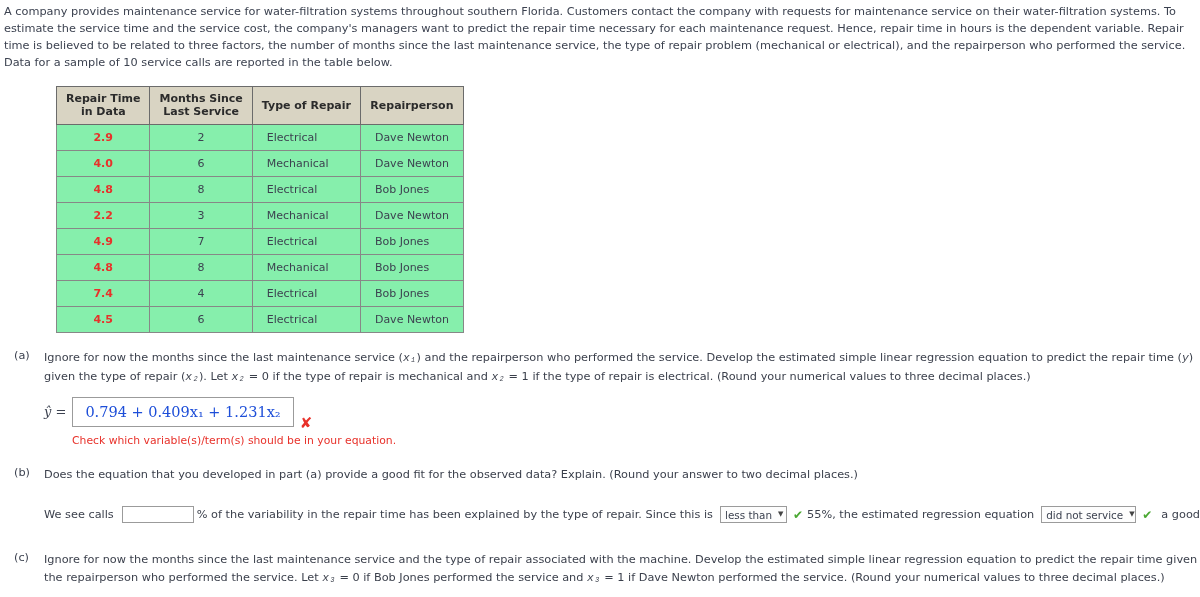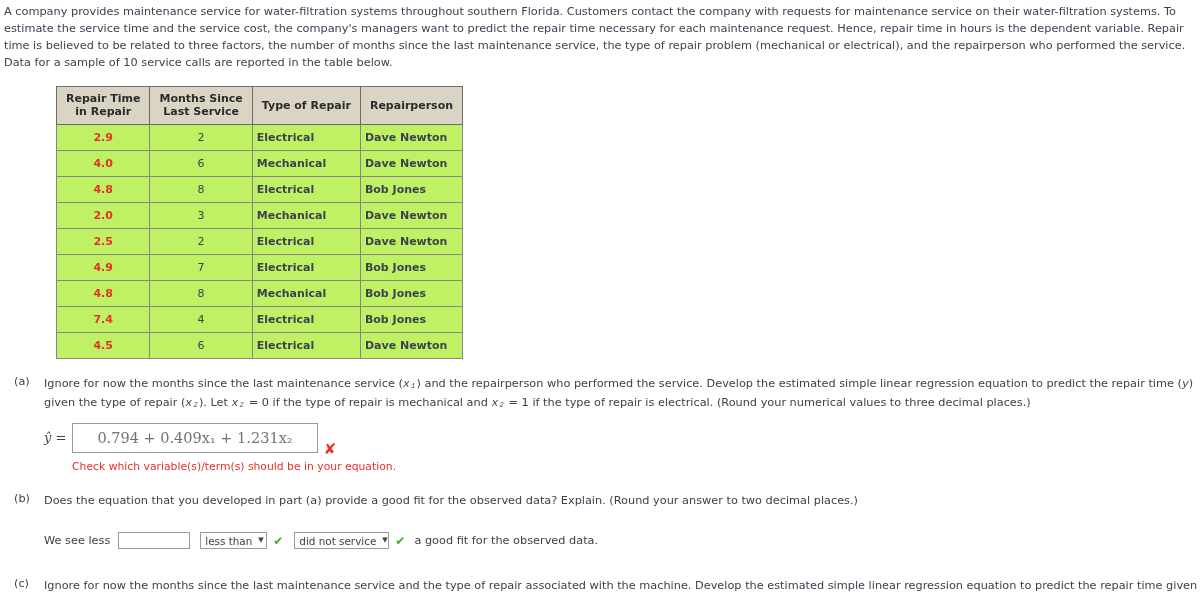--- a/index.html
+++ b/index.html
@@ -23,49 +23,48 @@
     color: #3c4250;
     text-align: left;
   }
   
   .table-wrap {
     margin: 14px 0 0 56px;
   }
   table.data {
     border-collapse: collapse;
     border: 1px solid #6b6b6b;
-    background: #bef264;
+    background: #86efac;
   }
   table.data th {
     background: #d9d4c3;
     border: 1px solid #6b6b6b;
     color: #2b2b2b;
     font-weight: bold;
     font-size: 11px;
     padding: 5px 9px;
     line-height: 1.25;
     text-align: center;
     white-space: nowrap;
   }
   table.data td {
     border: 1px solid #878787;
-    padding: 6px 4px;
+    padding: 6px 14px;
     font-size: 11px;
     text-align: center;
     color: #3c4250;
     white-space: nowrap;
     height: 13px;
   }
   table.data td.rt {
     color: #e8312a;
     font-weight: bold;
   }
   table.data td.lft {
     text-align: left;
-    font-weight: bold;
   }
   
   .part {
     display: flex;
     margin-top: 16px;
     padding-left: 14px;
   }
   .part-label {
     width: 30px;
     flex: 0 0 30px;
@@ -92,26 +91,26 @@
     font-style: italic;
     font-size: 13px;
     margin-right: 6px;
     color: #3c4250;
   }
   .eqbox {
     border: 1px solid #9b9b9b;
     background: #fff;
     min-width: 150px;
     height: 24px;
-    padding: 2px 24px;
+    padding: 2px 12px;
     display: inline-flex;
     align-items: center;
     font-family: "DejaVu Serif", "Liberation Serif", serif;
     font-size: 14.5px;
-    color: #737373;
+    color: #1d4ed8;
     box-sizing: content-box;
   }
   .eqbox.filled { min-width: 158px; }
   .mark-wrong {
     color: #e8312a;
     font-weight: bold;
     font-size: 15px;
     margin-left: 6px;
     align-self: flex-end;
     position: relative;
@@ -165,21 +164,21 @@
 <div class="intro">
   <span>A company provides maintenance service for water-filtration systems throughout southern Florida. Customers contact the company with requests for maintenance service on their water-filtration systems. To estimate the service time and the service cost, the company's managers want to predict the repair time necessary for each maintenance request. Hence, repair time in hours is the dependent variable. Repair time is believed to be related to three factors, the number of months since the last maintenance service, the type of repair problem (mechanical or electrical), and the repairperson who performed the service. Data for a sample of 10 service calls are reported in the table below.</span>
 </div>
 
 <div class="table-wrap">
   <table class="data">
     <thead>
       <tr>
         <th>
           <span>Repair Time</span><br>
-          <span>in Repair</span>
+          <span>in Data</span>
         </th>
         <th>
           <span>Months Since</span><br>
           <span>Last Service</span>
         </th>
         <th>Type of Repair</th>
         <th>Repairperson</th>
       </tr>
     </thead>
     <tbody>
@@ -195,29 +194,23 @@
         <td class="lft">Mechanical</td>
         <td class="lft">Dave Newton</td>
       </tr>
       <tr>
         <td class="rt">4.8</td>
         <td>8</td>
         <td class="lft">Electrical</td>
         <td class="lft">Bob Jones</td>
       </tr>
       <tr>
-        <td class="rt">2.0</td>
+        <td class="rt">2.2</td>
         <td>3</td>
         <td class="lft">Mechanical</td>
-        <td class="lft">Dave Newton</td>
-      </tr>
-      <tr>
-        <td class="rt">2.5</td>
-        <td>2</td>
-        <td class="lft">Electrical</td>
         <td class="lft">Dave Newton</td>
       </tr>
       <tr>
         <td class="rt">4.9</td>
         <td>7</td>
         <td class="lft">Electrical</td>
         <td class="lft">Bob Jones</td>
       </tr>
       <tr>
         <td class="rt">4.8</td>
@@ -254,29 +247,31 @@
     </div>
     <div class="feedback">Check which variable(s)/term(s) should be in your equation.</div>
   </div>
 </div>
 
 <div class="part">
   <div class="part-label">(b)</div>
   <div class="part-body">
     <div class="qtext">Does the equation that you developed in part (a) provide a good fit for the observed data? Explain. (Round your answer to two decimal places.)</div>
     <div class="ansrow">
-      <span>We see less</span>
+      <span>We see calls</span>
         <span class="sp"></span>
         <span class="numbox" title=""></span>
+        <span>% of the variability in the repair time has been explained by the type of repair. Since this is</span>
         <span class="sp"></span>
         <span class="sel w-sm">
           <span class="cv">less than</span>
           <span class="chev">▼</span>
         </span>
         <span class="tick">✔</span>
+        <span>55%, the estimated regression equation</span>
         <span class="sp"></span>
         <span class="sel w-md">
           <span class="cv">did not service</span>
           <span class="chev">▼</span>
         </span>
         <span class="tick">✔</span>
         <span class="sp"></span>
         <span>a good fit for the observed data.</span>
     </div>
   </div>

